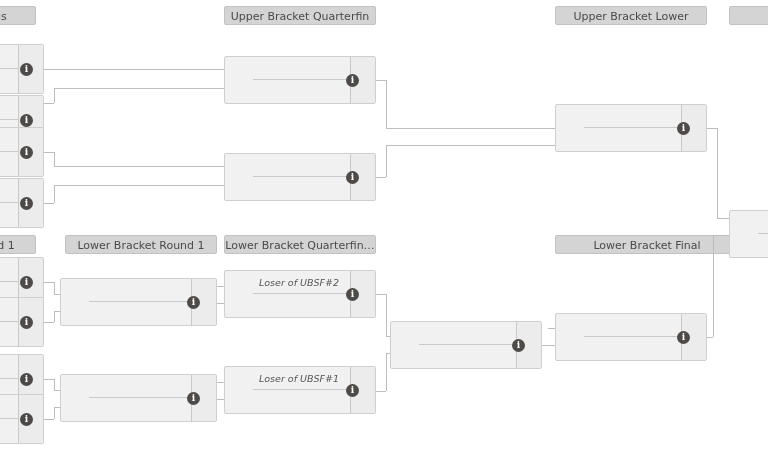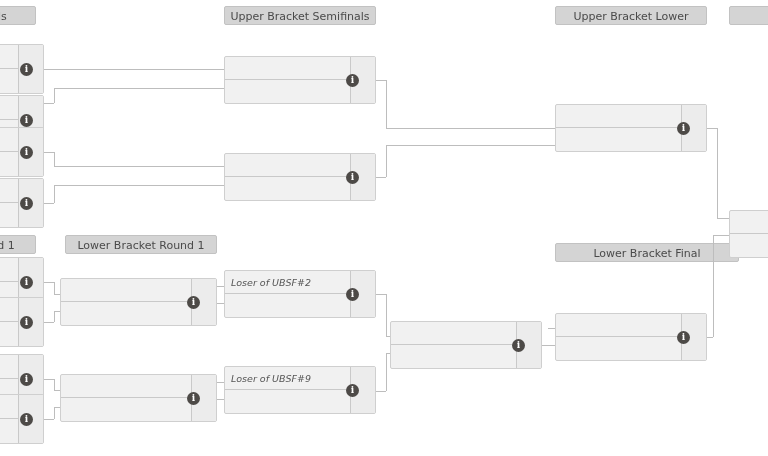--- a/index.html
+++ b/index.html
@@ -37,21 +37,21 @@
     background:#f1f1f1;
     border-radius:2px;
   }
   .match .slot{
     position:relative;
     height:50%;
     box-sizing:border-box;
     display:flex;
     align-items:center;
   }
-  .match .slot.top{border-bottom:1px solid #c9c9c9;}
+  .match .slot.top{border-bottom:1px solid #c9c9c9;margin-left:28px;}
   .match .seed{
     font-size:9.5px;
     color:#555;
     font-style:italic;
     padding-left:6px;
     white-space:nowrap;
     overflow:hidden;
     text-overflow:ellipsis;
   }
   .match .score-col{
@@ -80,27 +80,28 @@
   .ln{position:absolute;background:#bdbdbd;}
   .ln.h{height:1px;}
   .ln.v{width:1px;}
 </style>
 </head>
 <body>
 
 <div id="bracket">
 
   <div class="round-header" style="left:-38px;top:6px;width:74px;">als</div>
-  <div class="round-header" style="left:224px;top:6px;width:152px;">Upper Bracket Semifinals</div>
+  <div class="round-header" style="left:224px;top:6px;width:152px;">Upper Bracket Quarterfin</div>
   <div class="round-header" style="left:555px;top:6px;width:152px;">Upper Bracket Lower</div>
   <div class="round-header" style="left:729px;top:6px;width:152px;">G</div>
 
   <div class="round-header" style="left:-38px;top:235px;width:74px;">und 1</div>
   <div class="round-header" style="left:65px;top:235px;width:152px;">Lower Bracket Round 1</div>
-  <div class="round-header" style="left:555px;top:243px;width:184px;text-align:center;">Lower Bracket Final</div>
+  <div class="round-header" style="left:224px;top:235px;width:152px;">Lower Bracket Quarterfin…</div>
+  <div class="round-header" style="left:555px;top:235px;width:184px;text-align:center;">Lower Bracket Final</div>
 
   <div class="ln h" style="left:44px;top:69px;width:10px;"></div>
   <div class="ln v" style="left:54px;top:69px;height:1px;"></div>
   <div class="ln h" style="left:54px;top:69px;width:170px;"></div>
 
   <div class="ln h" style="left:44px;top:103px;width:10px;"></div>
   <div class="ln v" style="left:54px;top:88px;height:15px;"></div>
   <div class="ln h" style="left:54px;top:88px;width:170px;"></div>
 
   <div class="ln h" style="left:44px;top:152px;width:10px;"></div>
@@ -320,21 +321,21 @@
     </div>
     <div class="slot bottom">
       <span class="seed"></span>
     </div>
     <div class="score-col" style="right:0;"></div>
     <div class="info-icon" style="left:121px;top:17px;">i</div>
   </div>
 
   <div class="match" style="left:224px;top:366px;width:152px;height:48px;">
     <div class="slot top">
-      <span class="seed">Loser of UBSF#9</span>
+      <span class="seed">Loser of UBSF#1</span>
     </div>
     <div class="slot bottom">
       <span class="seed"></span>
     </div>
     <div class="score-col" style="right:0;"></div>
     <div class="info-icon" style="left:121px;top:17px;">i</div>
   </div>
 
   <div class="match" style="left:390px;top:321px;width:152px;height:48px;">
     <div class="slot top">

